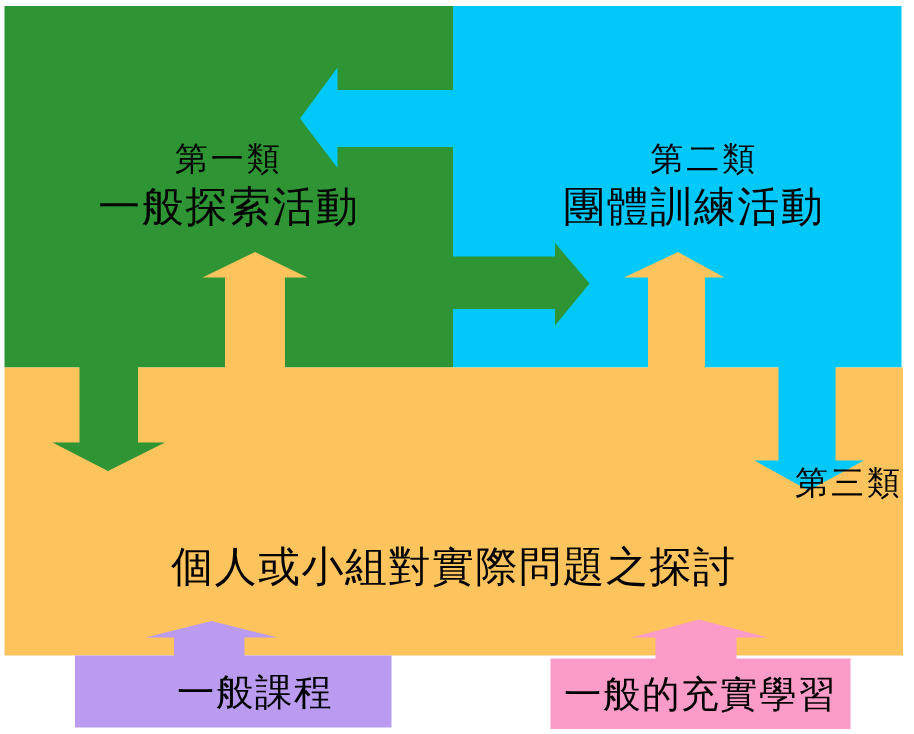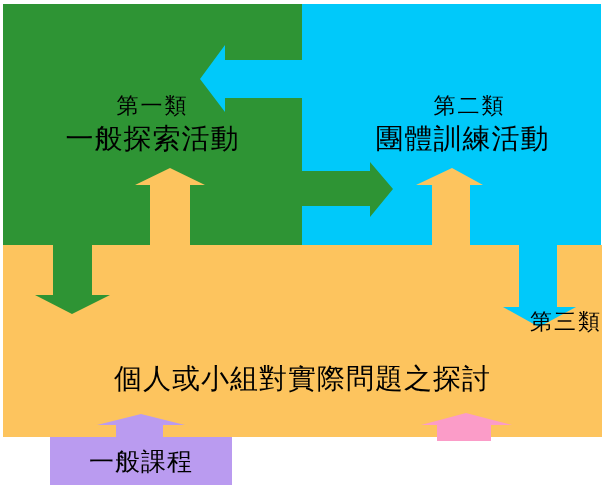--- a/index.html
+++ b/index.html
@@ -38,35 +38,38 @@
   .t1-title{left:3px;top:94px;width:299px;}
   .t1-sub{left:3px;top:124px;width:299px;}
   .t2-title{left:302px;top:94px;width:299px;padding-left:18px;}
   .t2-sub{left:302px;top:124px;width:321px;}
   .t3-title{left:3px;top:310px;width:599px;text-align:right;}
   .t3-sub{left:3px;top:339px;width:599px;margin-top:25px;}
 
   .source-box{
     position:absolute;display:flex;align-items:center;justify-content:center;
   }
-  .purple-box{left:50px;top:437px;width:182px;height:48px;background:var(--purple);}
+  .purple-box{left:50px;top:437px;width:182px;height:48px;background:var(--purple);padding-left:29px;}
   .pink-box{left:367px;top:439px;width:200px;height:47px;background:var(--pink);}
   .source-label{font-size:25px;letter-spacing:1px;white-space:nowrap;}
 </style>
 </head>
 <body>
 
 <div class="stage">
 
   <div class="block block-green"></div>
   <div class="block block-cyan"></div>
   <div class="block block-orange"></div>
 
   <div class="source-box purple-box">
     <span class="source-label">一般課程</span>
+  </div>
+  <div class="source-box pink-box">
+    <span class="source-label">一般的充實學習</span>
   </div>
 
   <svg class="arrow-layer" viewBox="0 0 609 489" xmlns="http://www.w3.org/2000/svg">
     <polygon class="fill-cyan" points="302,60 225,60 225,45 200,79 225,112 225,98 302,98"></polygon>
     <polygon class="fill-green" points="302,171 370,171 370,162 393,189 370,217 370,206 302,206"></polygon>
     <polygon class="fill-orange" points="150,246 150,185 135,185 170,168 205,185 190,185 190,246"></polygon>
     <polygon class="fill-orange" points="432,246 432,185 416,185 452,168 483,185 470,185 470,246"></polygon>
     <polygon class="fill-green" points="53,244 53,295 35,295 72,314 110,295 92,295 92,244"></polygon>
     <polygon class="fill-cyan" points="519,244 519,307 503,307 539,327 576,307 557,307 557,244"></polygon>
     <polygon class="fill-purple" points="116,438 116,425 97,425 141,414 185,425 163,425 163,438"></polygon>

